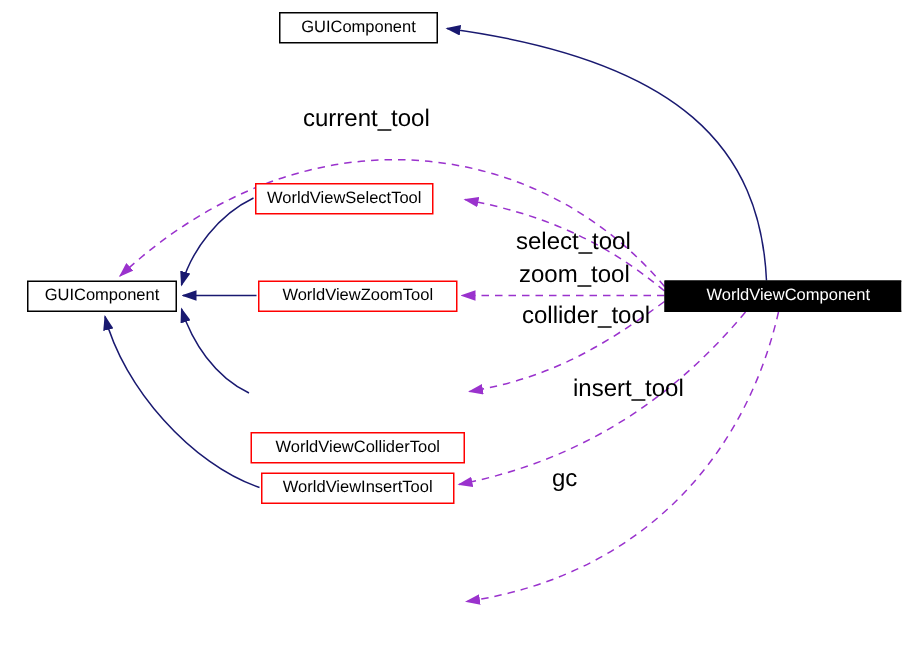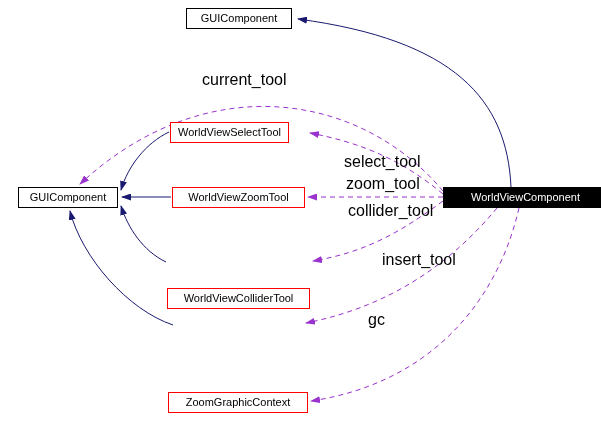--- a/index.html
+++ b/index.html
@@ -84,22 +84,22 @@
   <div class="node red" style="left:170px;top:122px;width:119px;">WorldViewSelectTool</div>
 
   <div class="node" style="left:18px;top:187px;width:100px;">GUIComponent</div>
 
   <div class="node red" style="left:172px;top:187px;width:133px;">WorldViewZoomTool</div>
 
   <div class="node current" style="left:443px;top:187px;width:165px;">WorldViewComponent</div>
 
   <div class="node red" style="left:167px;top:252px;width:143px;margin-top:36px;">WorldViewColliderTool</div>
 
+  <div class="node red" style="left:174px;top:315px;width:129px;">WorldViewInsertTool</div>
 
-  <div class="node red" style="left:168px;top:392px;width:140px;">ZoomGraphicContext</div>
 
   <span class="edge-label" style="left:202px;top:71px;">current_tool</span>
 
   <span class="edge-label" style="left:344px;top:134px;margin-top:19px;">select_tool</span>
 
   <span class="edge-label" style="left:346px;top:175px;">zoom_tool</span>
 
   <span class="edge-label" style="left:348px;top:202px;">collider_tool</span>
 
   <span class="edge-label" style="left:346px;top:251px;margin-left:36px;">insert_tool</span>

